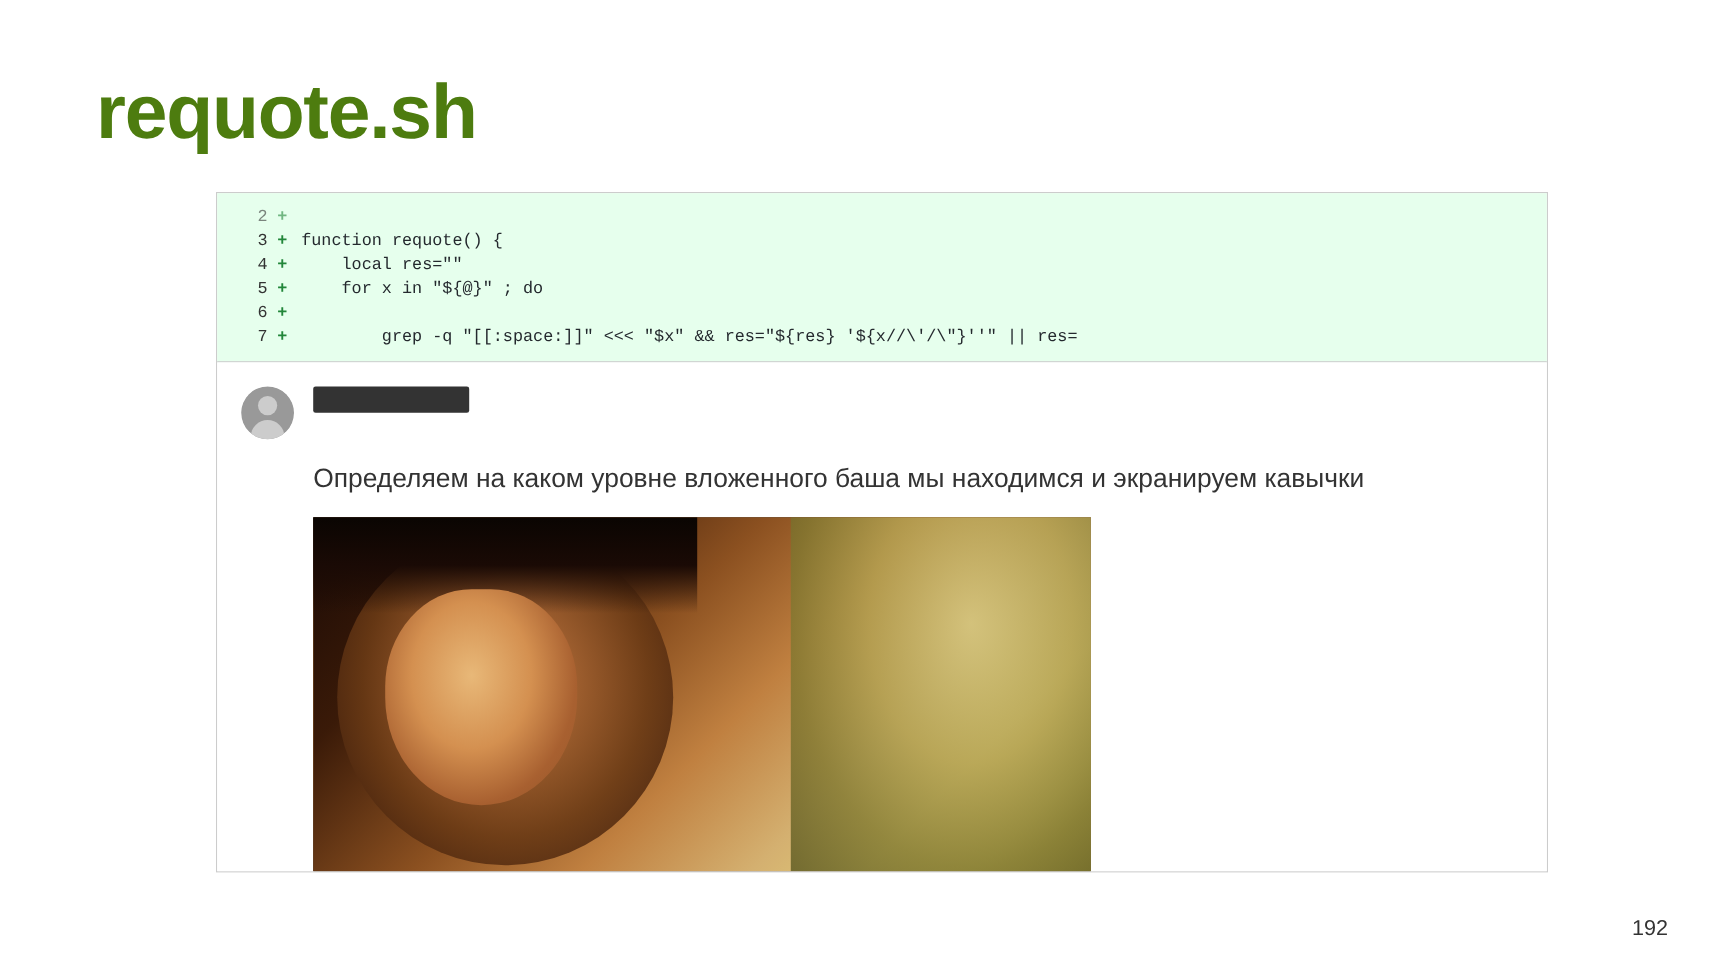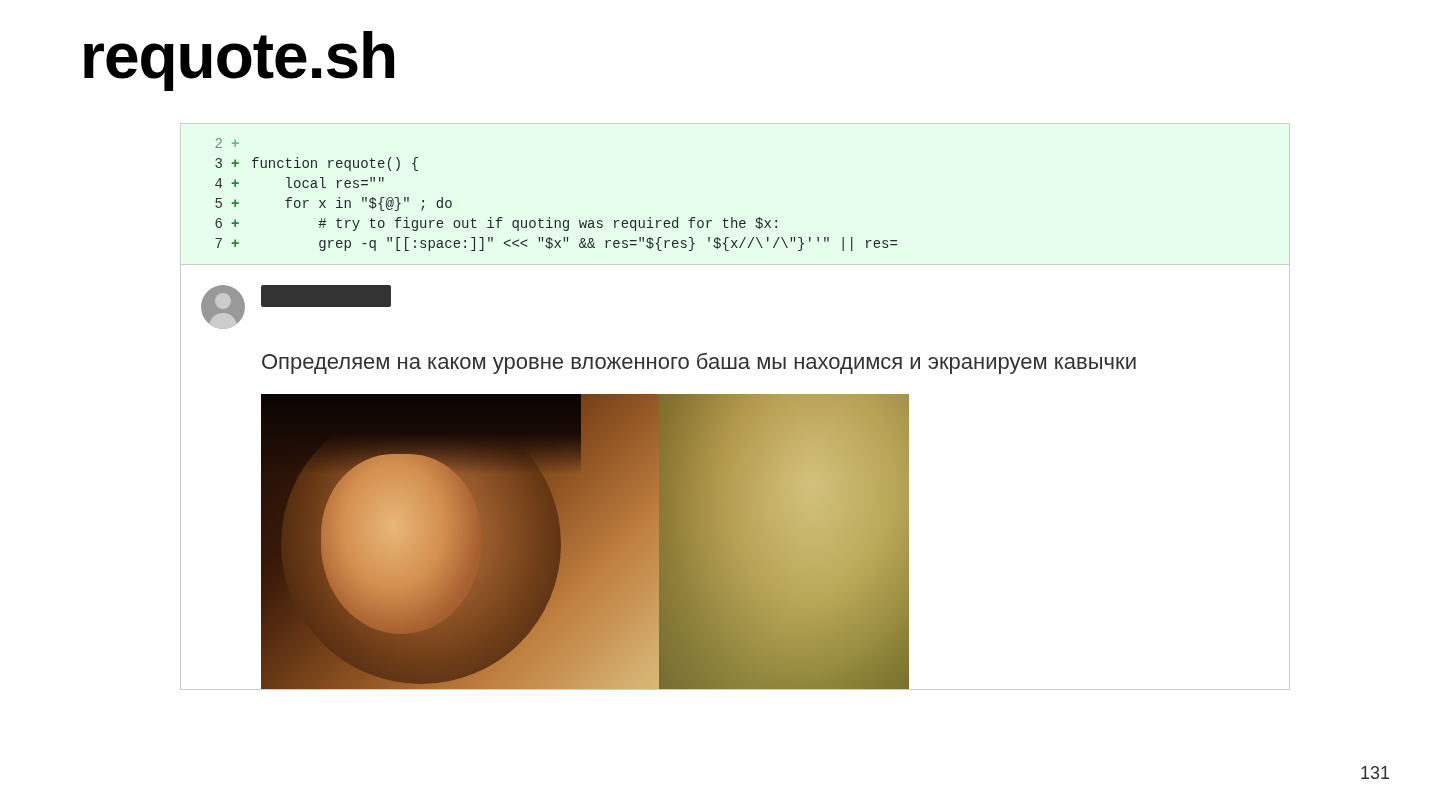--- a/index.html
+++ b/index.html
@@ -7,22 +7,22 @@
       background: #ffffff;
       font-family: Arial, sans-serif;
       width: 1430px;
       min-height: 804px;
       position: relative;
     }
 
     .page-title {
       font-size: 64px;
       font-weight: 900;
-      color: #000000;
-      padding: 19px 0 30px 80px;
+      color: #4d7c0f;
+      padding: 56px 0 30px 80px;
       letter-spacing: -1px;
     }
 
     .main-content {
       margin-left: 180px;
       margin-right: 140px;
     }
 
     .card {
       border: 1px solid #cccccc;
@@ -194,21 +194,20 @@
         <span class="line-code">    local res=""</span>
       </div>
       <div class="code-line">
         <span class="line-number">5</span>
         <span class="line-sign">+</span>
         <span class="line-code">    for x in "${@}" ; do</span>
       </div>
       <div class="code-line">
         <span class="line-number">6</span>
         <span class="line-sign">+</span>
-        <span class="line-code">        # try to figure out if quoting was required for the $x:</span>
       </div>
       <div class="code-line">
         <span class="line-number">7</span>
         <span class="line-sign">+</span>
         <span class="line-code">        grep -q "[[:space:]]" &lt;&lt;&lt; "$x" &amp;&amp; res="${res} '${x//\'/\"}''" || res=</span>
       </div>
     </div>
 
     <div class="comment-section">
       <div class="comment-header">
@@ -232,13 +231,13 @@
           <div style="position:absolute;top:0;right:0;width:250px;height:100%;background:radial-gradient(ellipse at 60% 30%, #d4c880 0%, #b0a050 40%, #807830 70%, #5a5820 100%);opacity:0.8;"></div>
 
           <div style="position:absolute;top:60px;left:60px;width:160px;height:180px;background:radial-gradient(ellipse at 45% 40%, #e8b878 0%, #d49050 40%, #a86030 70%, transparent 100%);border-radius:45% 45% 50% 50%;"></div>
         </div>
       </div>
     </div>
 
   </div>
 </div>
 
-<div class="page-number">131</div>
+<div class="page-number">192</div>
 
 </body></html>

